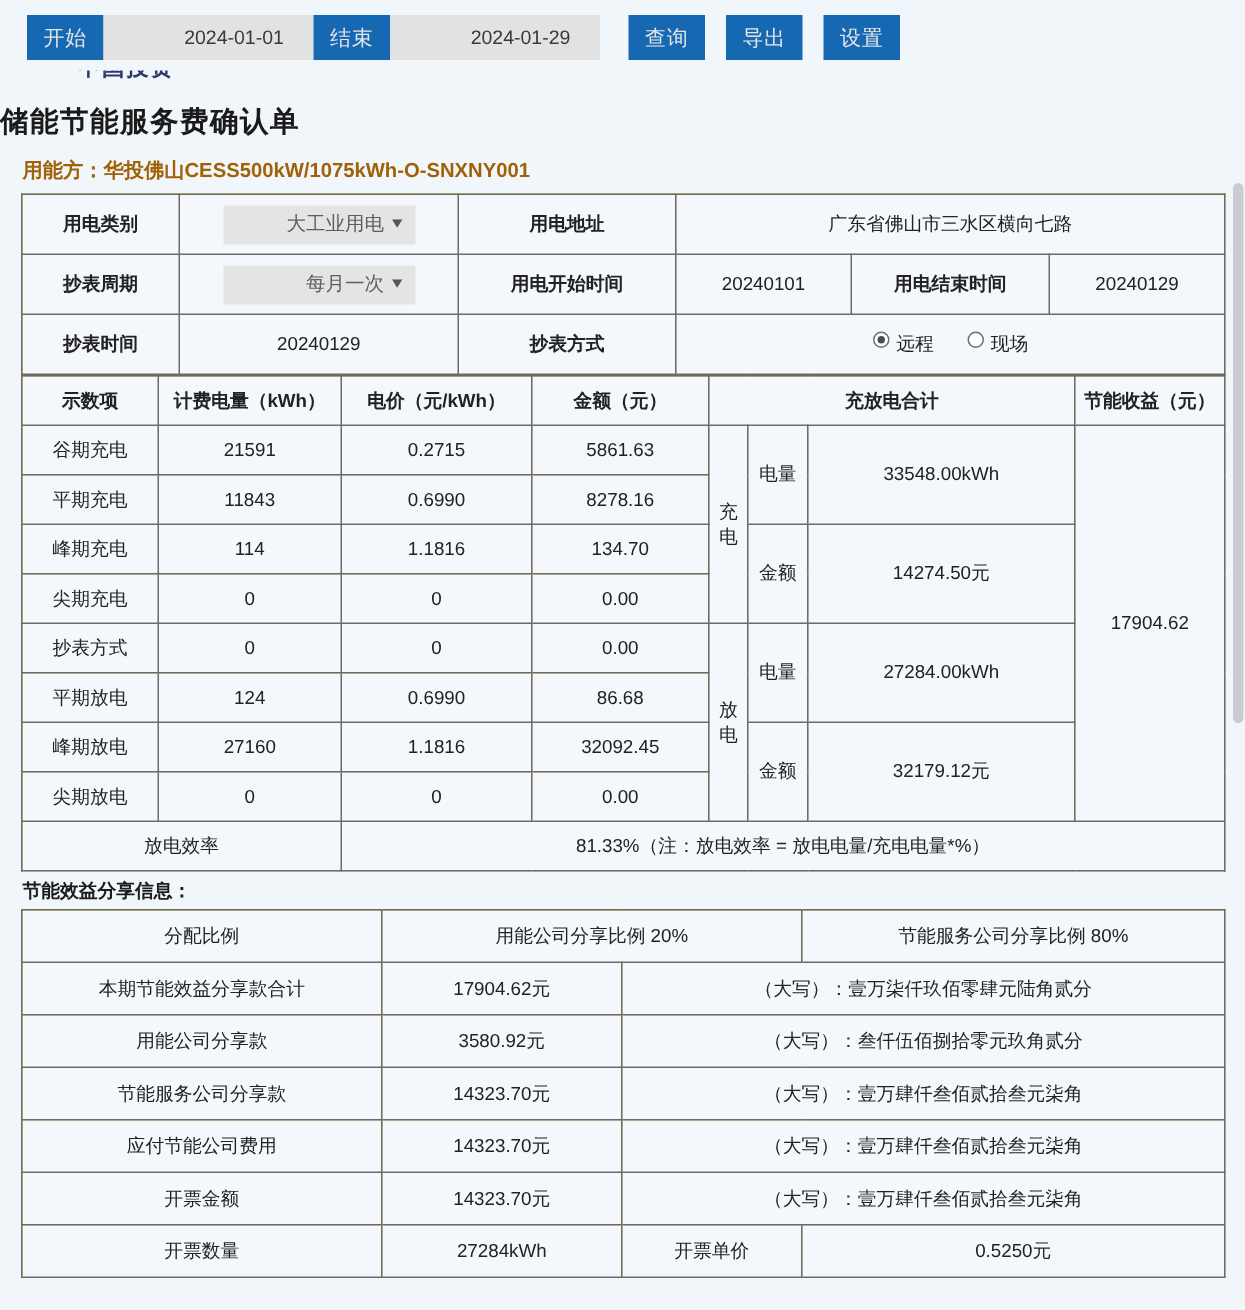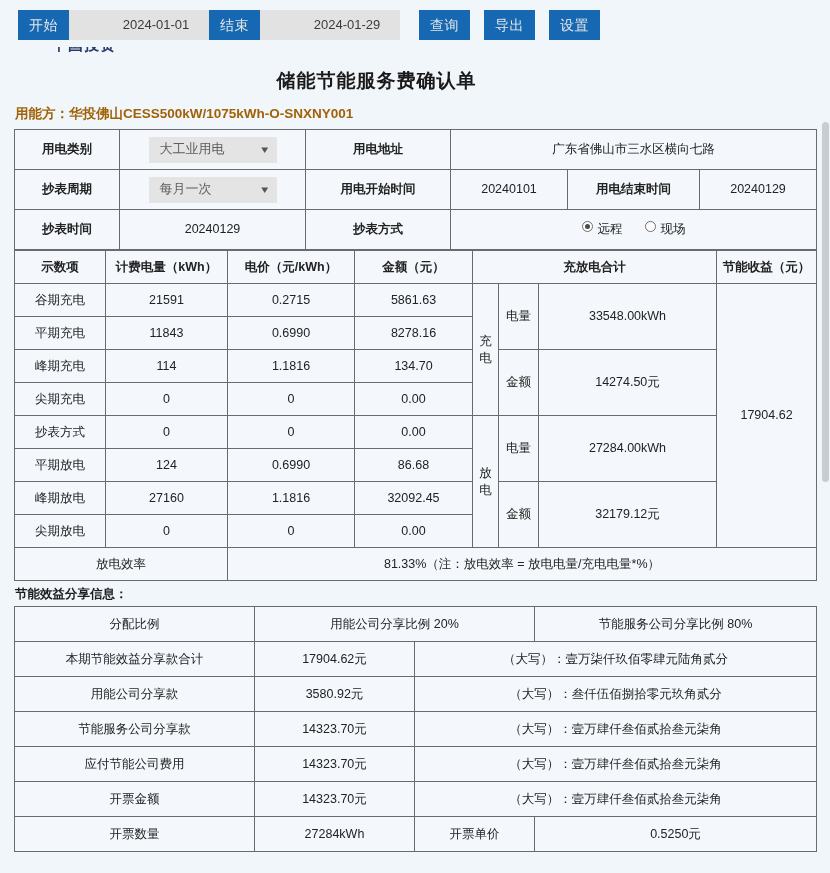--- a/index.html
+++ b/index.html
@@ -69,21 +69,20 @@
     color: #2a3a68;
     letter-spacing: 1px;
     white-space: nowrap;
   }
 
   
   .doc-title {
     position: absolute;
     left: 0; top: 68px;
     width: 753px;
-    text-align: center;
     font-size: 19px;
     font-weight: bold;
     color: #1a1a1a;
     letter-spacing: 1px;
   }
 
   
   .content {
     position: absolute;
     left: 14px; top: 105px;
@@ -124,21 +123,21 @@
   td.left { text-align: left; padding-left: 16px; }
 
   .r40 { height: 40px; }
   .r33 { height: 33px; }
   .r35 { height: 35px; }
 
   
   .sel {
     display: inline-flex;
     align-items: center;
-    justify-content: space-between;
+    justify-content: flex-end;
     width: 128px;
     height: 26px;
     background: #e4e4e4;
     color: #5d5d5d;
     font-size: 13px;
     padding: 0 9px 0 11px;
     cursor: pointer;
     text-align: left;
   }
   .sel .chev {

